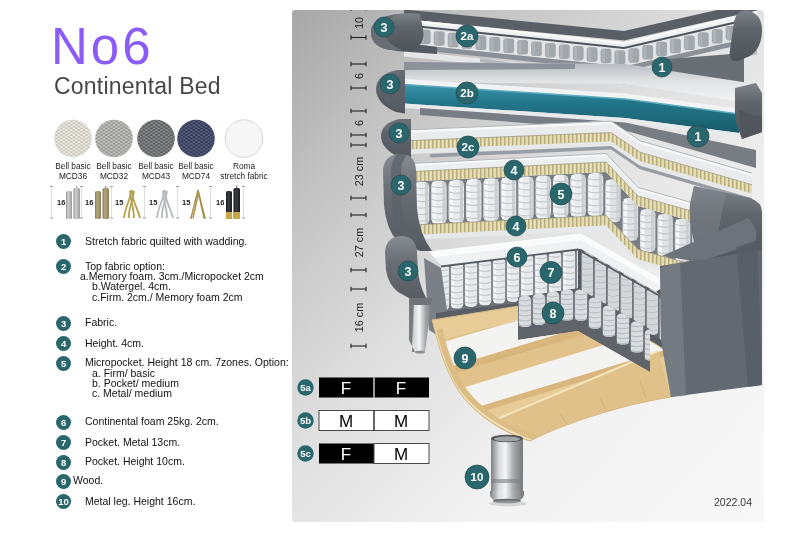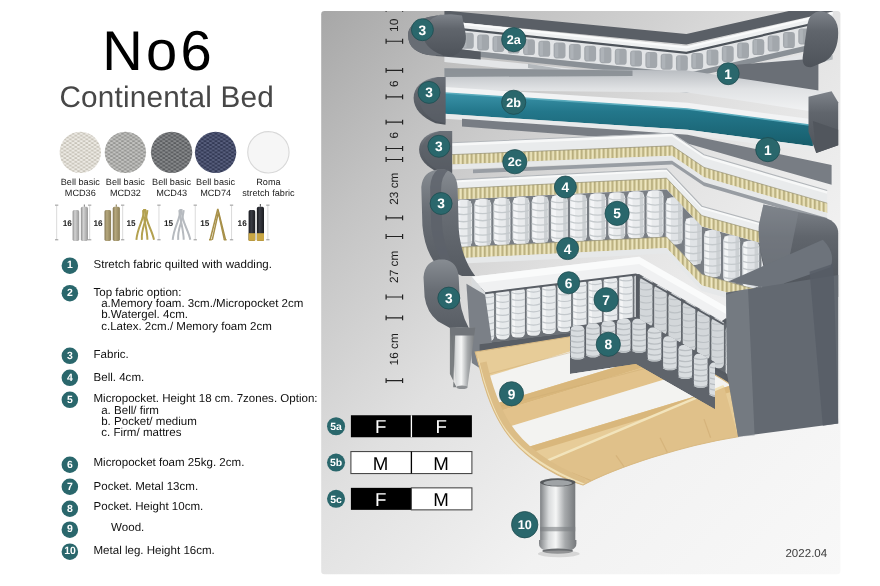--- a/index.html
+++ b/index.html
@@ -4,23 +4,23 @@
 html,body{margin:0;padding:0;}
 body{width:800px;height:533px;background:#fff;font-family:"Liberation Sans",sans-serif;position:relative;overflow:hidden;}
 .bdg{position:absolute;width:15.2px;height:15.2px;border-radius:50%;background:#2a676c;color:#fff;
  font-size:9.5px;font-weight:bold;text-align:center;line-height:15.2px;}
 .ft{position:absolute;font-size:10.5px;color:#111;white-space:nowrap;}
 #panel{position:absolute;left:292px;top:10px;width:472px;height:512px;border-radius:3px;
  background:linear-gradient(134deg,#a7a7a7 0%,#c3c3c3 20%,#e0e0e0 45%,#f2f2f2 70%,#f8f8f8 100%);}
 </style></head>
 <body>
 
-<div style="position:absolute;left:51px;top:17px;font-size:51px;color:#000000;letter-spacing:3px;margin-left:42px;">No6</div>
-
-<div style="position:absolute;left:54px;top:73px;font-size:27px;color:#474747;letter-spacing:0.2px;">Continental Bed</div>
+<div style="position:absolute;left:51px;top:17px;font-size:51px;color:#8b5cf6;letter-spacing:3px;">No6</div>
+
+<div style="position:absolute;left:54px;top:73px;font-size:23px;color:#474747;letter-spacing:0.2px;">Continental Bed</div>
 
 <svg width="290" height="75" viewBox="40 119 290 75" style="position:absolute;left:40px;top:119px">
 <defs>
 <pattern id="sp0" width="5" height="3.4" patternUnits="userSpaceOnUse">
         <rect width="5" height="3.4" fill="#dcd8d0"></rect>
         <ellipse cx="1.4" cy="0.9" rx="1.3" ry="0.8" fill="#efede7"></ellipse>
         <ellipse cx="3.9" cy="2.6" rx="1.3" ry="0.8" fill="#efede7"></ellipse>
         <ellipse cx="1.4" cy="2.6" rx="1.2" ry="0.7" fill="#c2beb3"></ellipse>
         <ellipse cx="3.9" cy="0.9" rx="1.2" ry="0.7" fill="#c2beb3"></ellipse>
       </pattern>
@@ -177,54 +177,54 @@
     </g>
 </svg>
 
 <div class="bdg" style="left:56px;top:234.2px">1</div>
 
 <div class="ft" style="left:85px;top:234.6px">Stretch fabric quilted with wadding.</div>
 
 <div class="bdg" style="left:56px;top:259.1px">2</div>
 
 <div class="ft" style="left:85px;top:259.5px">Top fabric option:</div>
-<div class="ft" style="left:92px;top:269.9px">a.Memory foam. 3cm./Micropocket 2cm</div>
+<div class="ft" style="left:80px;top:269.9px">a.Memory foam. 3cm./Micropocket 2cm</div>
 <div class="ft" style="left:92px;top:280.3px">b.Watergel. 4cm.</div>
-<div class="ft" style="left:92px;top:290.7px">c.Latex. 2cm./ Memory foam 2cm</div>
+<div class="ft" style="left:92px;top:290.7px">c.Firm. 2cm./ Memory foam 2cm</div>
 
 <div class="bdg" style="left:56px;top:315.8px">3</div>
 
 <div class="ft" style="left:85px;top:316.2px">Fabric.</div>
 
 <div class="bdg" style="left:56px;top:336.1px">4</div>
 
-<div class="ft" style="left:85px;top:336.5px">Bell. 4cm.</div>
+<div class="ft" style="left:85px;top:336.5px">Height. 4cm.</div>
 
 <div class="bdg" style="left:56px;top:355.8px">5</div>
 
 <div class="ft" style="left:85px;top:356.2px">Micropocket. Height 18 cm. 7zones. Option:</div>
-<div class="ft" style="left:92px;top:366.6px">a. Bell/ firm</div>
+<div class="ft" style="left:92px;top:366.6px">a. Firm/ basic</div>
 <div class="ft" style="left:92px;top:377.0px">b. Pocket/ medium</div>
-<div class="ft" style="left:92px;top:387.4px">c. Firm/ mattres</div>
+<div class="ft" style="left:92px;top:387.4px">c. Metal/ medium</div>
 
 <div class="bdg" style="left:56px;top:414.9px">6</div>
 
-<div class="ft" style="left:85px;top:415.3px">Micropocket foam 25kg. 2cm.</div>
+<div class="ft" style="left:85px;top:415.3px">Continental foam 25kg. 2cm.</div>
 
 <div class="bdg" style="left:56px;top:435.1px">7</div>
 
 <div class="ft" style="left:85px;top:435.5px">Pocket. Metal 13cm.</div>
 
 <div class="bdg" style="left:56px;top:454.8px">8</div>
 
 <div class="ft" style="left:85px;top:455.2px">Pocket. Height 10cm.</div>
 
 <div class="bdg" style="left:56px;top:473.9px">9</div>
 
-<div class="ft" style="left:101px;top:474.3px">Wood.</div>
+<div class="ft" style="left:73px;top:474.3px">Wood.</div>
 
 <div class="bdg" style="left:56px;top:494.2px">10</div>
 
 <div class="ft" style="left:85px;top:494.6px">Metal leg. Height 16cm.</div>
 
 <div id="panel"></div>
 
 <svg width="472" height="512" viewBox="292 10 472 512" style="position:absolute;left:292px;top:10px">
 <defs>
 <linearGradient id="capg" x1="0" y1="0" x2="0" y2="1">

